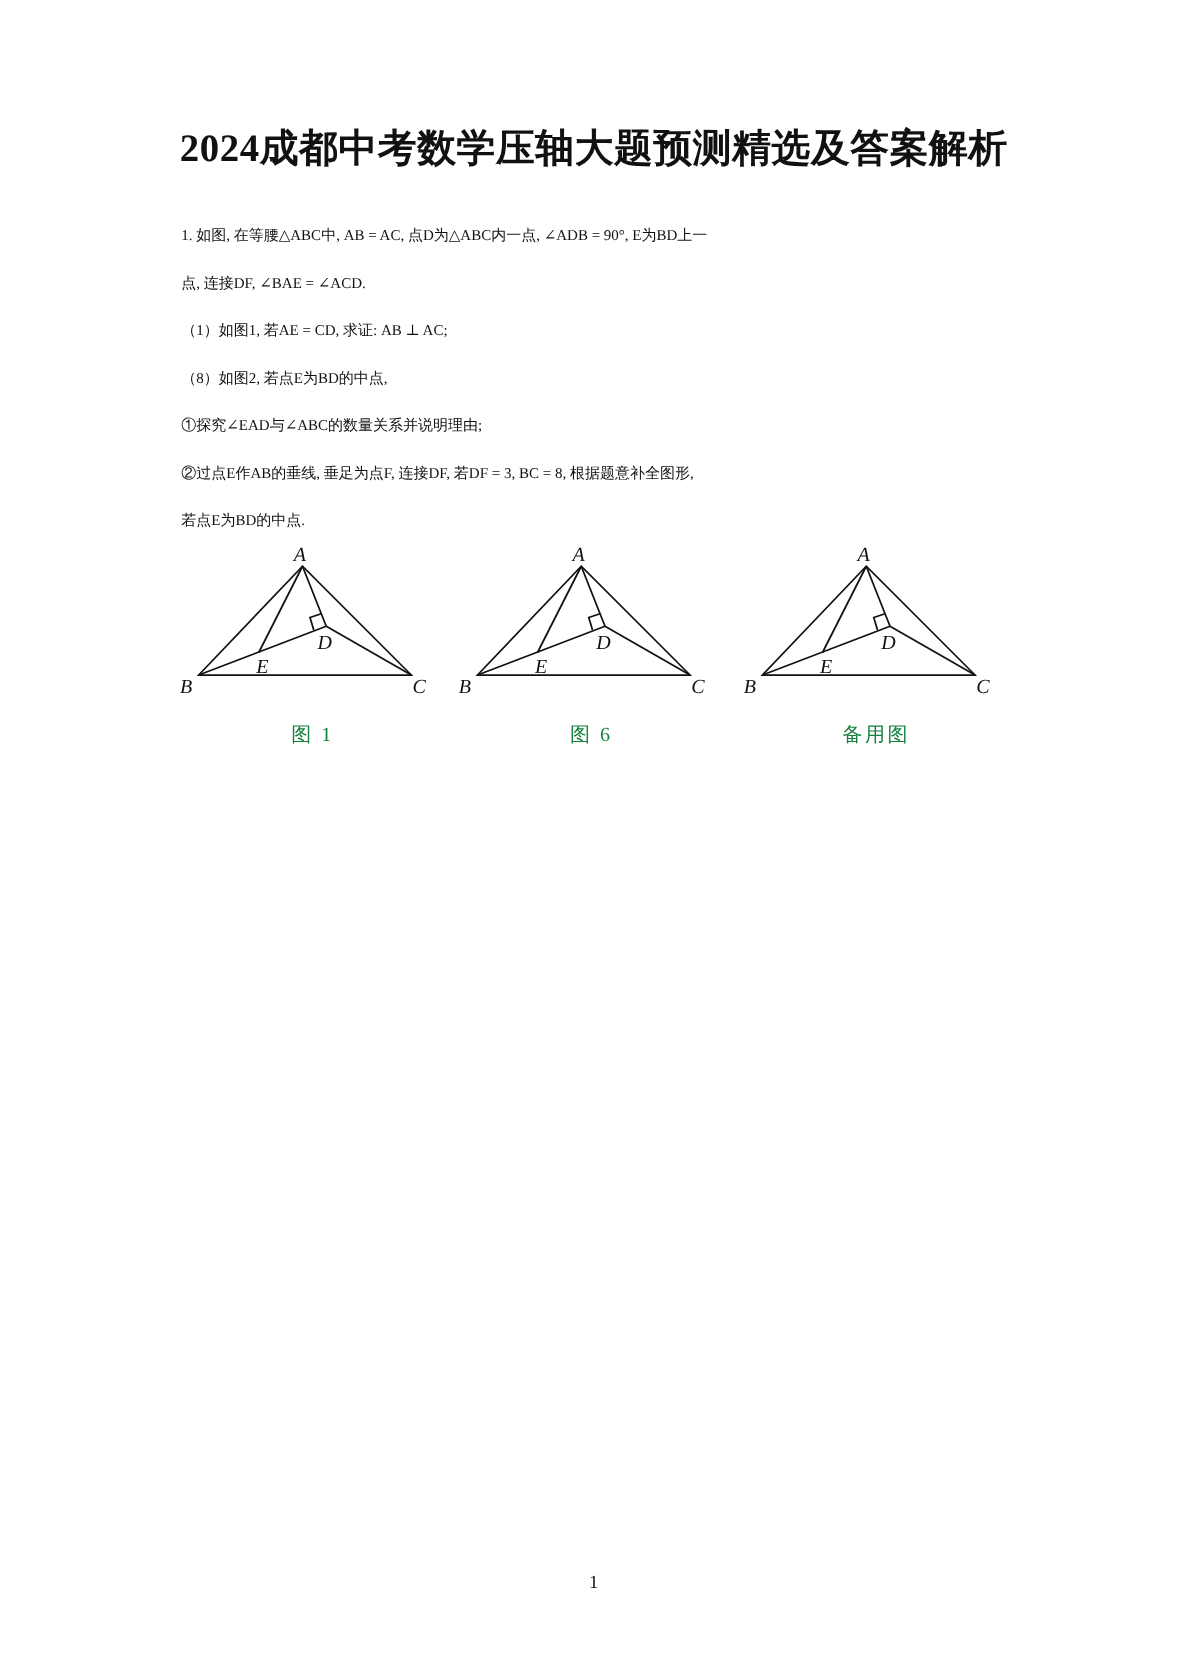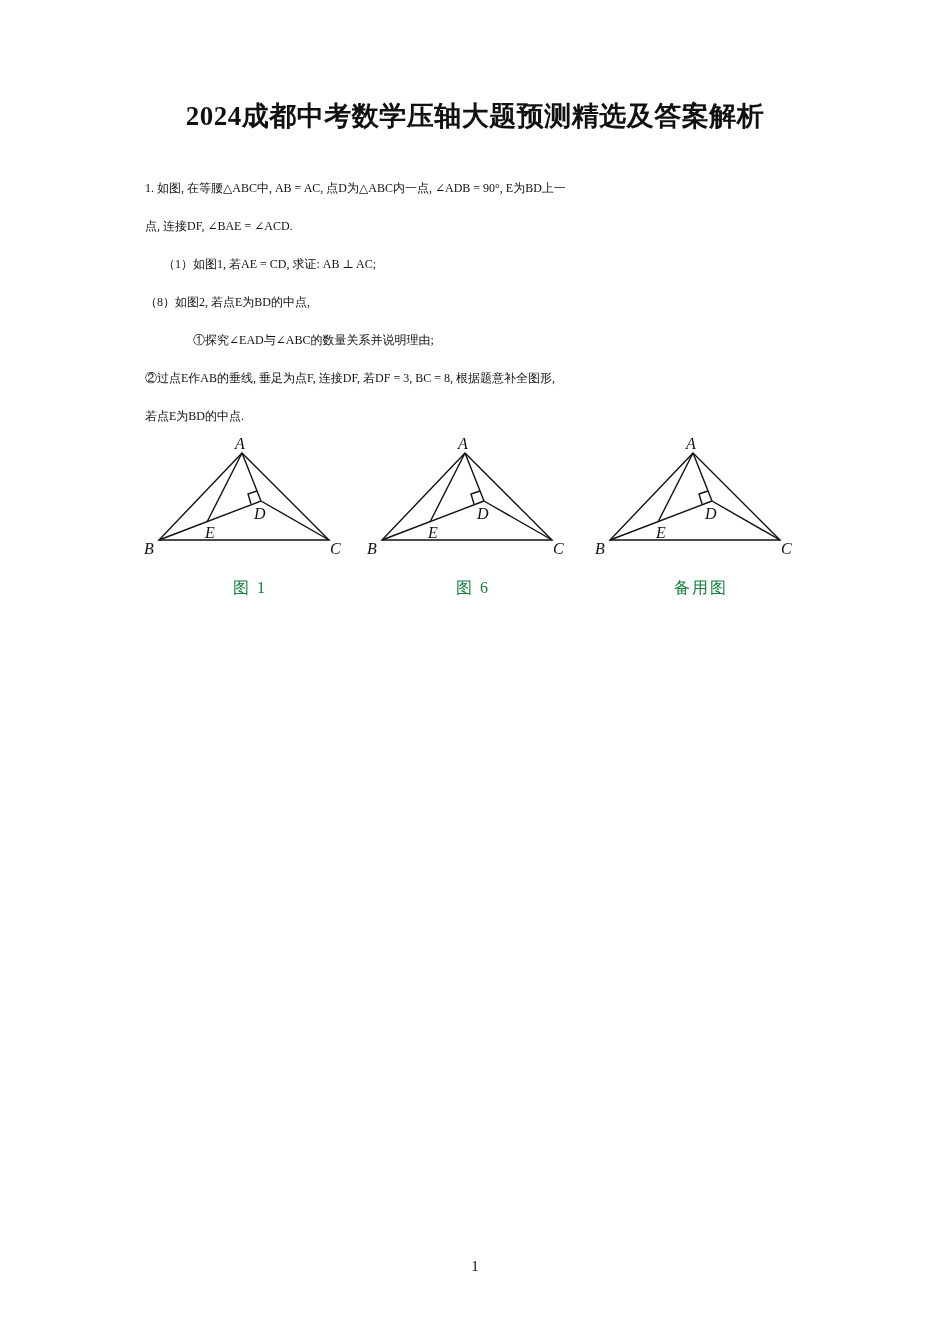--- a/index.html
+++ b/index.html
@@ -1,35 +1,35 @@
 <!DOCTYPE html>
 <html><head>
 <meta charset="utf-8">
 <style>
   html, body { margin: 0; padding: 0; background: #ffffff; }
   body { width: 950px; height: 1344px; position: relative; overflow: hidden;
          font-family: "Liberation Serif", "DejaVu Serif", serif; color: #111; }
   .title { position: absolute; left: 0; width: 950px; top: 98px; text-align: center;
-           font-size: 27px; font-weight: bold; letter-spacing: 0.5px; }
+           font-size: 31px; font-weight: bold; letter-spacing: 0.5px; }
   .line { position: absolute; left: 145px; font-size: 12px; white-space: nowrap; }
   .fig { position: absolute; top: 432px; width: 220px; height: 175px; }
   .fig svg { position: absolute; left: 0; top: 0; }
   .caption { position: absolute; top: 146px; width: 100%; text-align: center; font-size: 16px; color: #15803d; letter-spacing: 2px; }
   .pnum { position: absolute; top: 1258px; left: 0; width: 950px; text-align: center; font-size: 15px; }
 </style>
 </head>
 <body>
 
 <div class="title">2024成都中考数学压轴大题预测精选及答案解析</div>
 
 <div class="line" style="top:180px;">1. 如图, 在等腰△ABC中, AB = AC, 点D为△ABC内一点, ∠ADB = 90°, E为BD上一</div>
 <div class="line" style="top:218px;">点, 连接DF, ∠BAE = ∠ACD.</div>
-<div class="line" style="top:256px;margin-left:18px;">（1）如图1, 若AE = CD, 求证: AB ⊥ AC;</div>
+<div class="line" style="top:256px;">（1）如图1, 若AE = CD, 求证: AB ⊥ AC;</div>
 <div class="line" style="top:294px;">（8）如图2, 若点E为BD的中点,</div>
-<div class="line" style="top:332px;margin-left:48px;">①探究∠EAD与∠ABC的数量关系并说明理由;</div>
+<div class="line" style="top:332px;">①探究∠EAD与∠ABC的数量关系并说明理由;</div>
 <div class="line" style="top:370px;font-family:Liberation Serif, serif;">②过点E作AB的垂线, 垂足为点F, 连接DF, 若DF = 3, BC = 8, 根据题意补全图形,</div>
 <div class="line" style="top:408px;">若点E为BD的中点.</div>
 
 <div class="fig" style="left:140px;">
   <svg width="220" height="140" viewBox="0 0 220 140">
     <g stroke="#111" stroke-width="1.4" fill="none">
       <polygon points="102,21 19,108 189,108"></polygon>
       <line x1="102" y1="21" x2="67" y2="90"></line>
       <line x1="102" y1="21" x2="121" y2="69"></line>
       <line x1="19" y1="108" x2="121" y2="69"></line>

